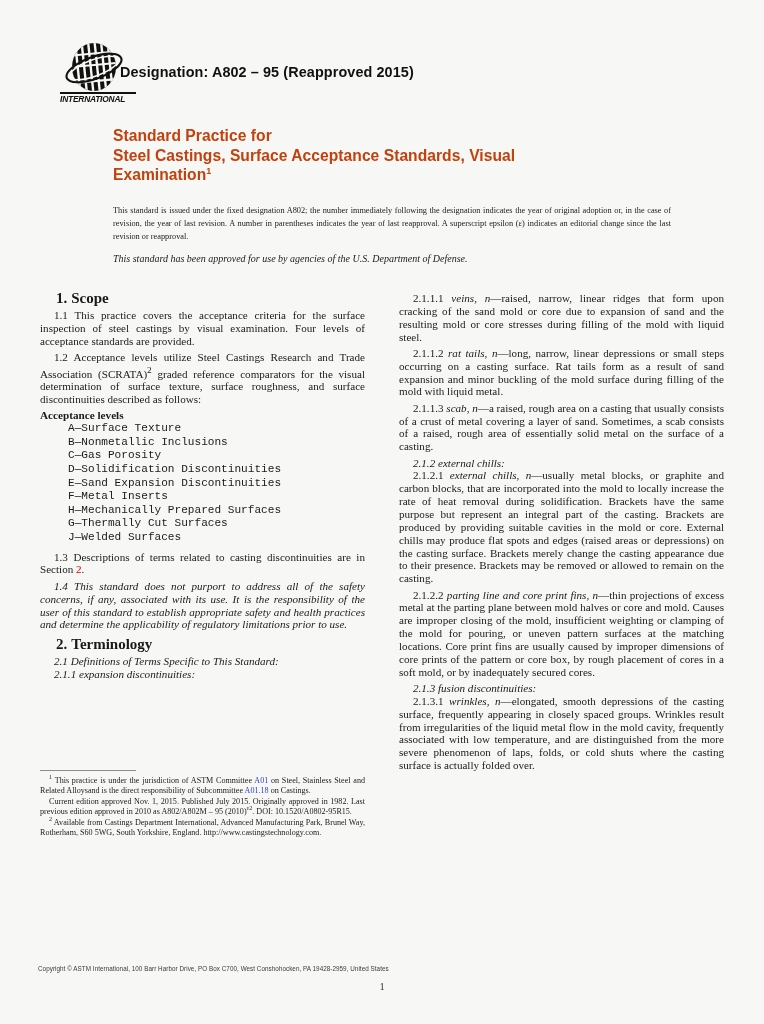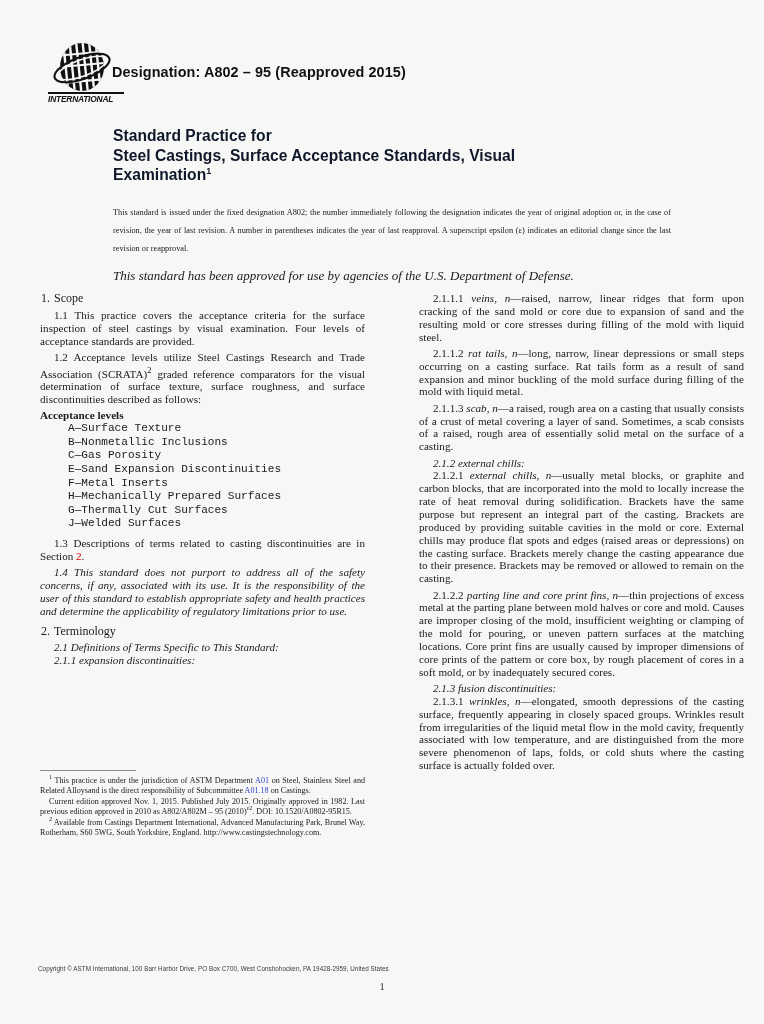--- a/index.html
+++ b/index.html
@@ -27,21 +27,21 @@
   
   .header {
     position: absolute;
     left: 44px;
     top: 42px;
     width: 680px;
     height: 72px;
   }
   .logo-block {
     position: absolute;
-    left: 4px; top: 0;
+    left: 16px; top: 0;
     width: 78px;
     height: 70px;
   }
   .logo-mark {
     position: absolute;
     left: 4px;
     top: 0px;
     width: 62px;
     height: 52px;
   }
@@ -62,86 +62,86 @@
   .logo-underline {
     position: absolute;
     left: 0px;
     top: 50px;
     width: 76px;
     height: 1.5px;
     background: #111;
   }
   .designation {
     position: absolute;
-    left: 68px;
+    left: 76px;
     top: 22px;
     font-family: "Liberation Sans", sans-serif;
     font-weight: bold;
     font-size: 14.4px;
     letter-spacing: 0.1px;
     color: #111;
   }
 
   
   .title-block {
     position: absolute;
     left: 113px;
     top: 126px;
     width: 560px;
   }
   .title-line {
     font-family: "Liberation Sans", sans-serif;
     font-weight: bold;
     font-size: 15.6px;
     line-height: 19.5px;
-    color: #0f172a;
+    color: #c2410c;
     letter-spacing: 0.05px;
   }
   .title-line sup {
     font-size: 9px;
     vertical-align: super;
     line-height: 0;
   }
 
   
   .preamble {
     position: absolute;
     left: 113px;
     top: 204px;
     width: 558px;
   }
   .preamble p {
     margin: 0 0 9px 0;
     font-size: 8.3px;
-    line-height: 18px;
+    line-height: 13px;
     text-align: justify;
     color: #1a1a1a;
   }
   .preamble p.dod {
     font-style: italic;
-    font-size: 13px;
+    font-size: 10px;
     margin-top: 9px;
   }
 
   
   .col {
     position: absolute;
     top: 292px;
     width: 325px;
     font-size: 11.1px;
     line-height: 12.85px;
     text-align: justify;
   }
   .col-left  { left: 40px; }
-  .col-right { left: 399px; margin-left: 20px; }
+  .col-right { left: 399px; }
 
   .sec-head {
-    font-weight: normal;
-    font-size: 12px;
-    margin: 0 0 4px 1px;
+    font-weight: bold;
+    font-size: 15px;
+    margin: 0 0 4px 16px;
     text-align: left;
   }
   .sec-head .num { margin-right: 4px; }
 
   p.para {
     margin: 0 0 3.5px 0;
     text-indent: 14px;
     text-align: justify;
   }
   p.para.italic { font-style: italic; }
@@ -284,20 +284,21 @@
     <p class="para">1.1 This practice covers the acceptance criteria for the surface inspection of steel castings by visual examination. Four levels of acceptance standards are provided.</p>
 
     <p class="para"><span>1.2 Acceptance levels utilize Steel Castings Research and Trade Association (SCRATA)</span><sup>2</sup><span> graded reference comparators for the visual determination of surface texture, surface roughness, and surface discontinuities described as follows:</span></p>
 
     <p class="levels-title">Acceptance levels</p>
 
     <ul class="levels">
       <li>A—Surface Texture</li>
       <li>B—Nonmetallic Inclusions</li>
       <li>C—Gas Porosity</li>
+      <li>D—Solidification Discontinuities</li>
       <li>E—Sand Expansion Discontinuities</li>
       <li>F—Metal Inserts</li>
       <li>H—Mechanically Prepared Surfaces</li>
       <li>G—Thermally Cut Surfaces</li>
       <li>J—Welded Surfaces</li>
     </ul>
 
     <p class="para"><span>1.3 Descriptions of terms related to casting discontinuities are in Section </span><span class="link">2</span><span>.</span></p>
 
     <p class="para italic">1.4 This standard does not purport to address all of the safety concerns, if any, associated with its use. It is the responsibility of the user of this standard to establish appropriate safety and health practices and determine the applicability of regulatory limitations prior to use.</p>
@@ -325,21 +326,21 @@
     <p class="para"><span>2.1.2.2</span> <span class="term">parting line and core print fins,</span> <span class="term">n</span><span>—thin projections of excess metal at the parting plane between mold halves or core and mold. Causes are improper closing of the mold, insufficient weighting or clamping of the mold for pouring, or uneven pattern surfaces at the matching locations. Core print fins are usually caused by improper dimensions of core prints of the pattern or core box, by rough placement of cores in a soft mold, or by inadequately secured cores.</span></p>
 
     <p class="para tight subhead-italic">2.1.3 fusion discontinuities:</p>
 
     <p class="para"><span>2.1.3.1</span> <span class="term">wrinkles,</span> <span class="term">n</span><span>—elongated, smooth depressions of the casting surface, frequently appearing in closely spaced groups. Wrinkles result from irregularities of the liquid metal flow in the mold cavity, frequently associated with low temperature, and are distinguished from the more severe phenomenon of laps, folds, or cold shuts where the casting surface is actually folded over.</span></p>
   </div>
 
   <div class="footnotes">
     <div class="fn-rule"></div>
 
-    <p><sup>1</sup><span> This practice is under the jurisdiction of ASTM Department </span><span class="link-blue">A01</span><span> on Steel, Stainless Steel and Related Alloysand is the direct responsibility of Subcommittee </span><span class="link-blue">A01.18</span><span> on Castings.</span></p>
+    <p><sup>1</sup><span> This practice is under the jurisdiction of ASTM Committee </span><span class="link-blue">A01</span><span> on Steel, Stainless Steel and Related Alloysand is the direct responsibility of Subcommittee </span><span class="link-blue">A01.18</span><span> on Castings.</span></p>
 
     <p><span>Current edition approved Nov. 1, 2015. Published July 2015. Originally approved in 1982. Last previous edition approved in 2010 as A802/A802M – 95 (2010)</span><sup>ε2</sup><span>. DOI: 10.1520/A0802-95R15.</span></p>
 
     <p><sup>2</sup><span> Available from Castings Department International, Advanced Manufacturing Park, Brunel Way, Rotherham, S60 5WG, South Yorkshire, England. http://www.castingstechnology.com.</span></p>
   </div>
 
   <div class="footer-copy">Copyright © ASTM International, 100 Barr Harbor Drive, PO Box C700, West Conshohocken, PA 19428-2959, United States</div>
   <div class="page-number">1</div>
 
 </div>

